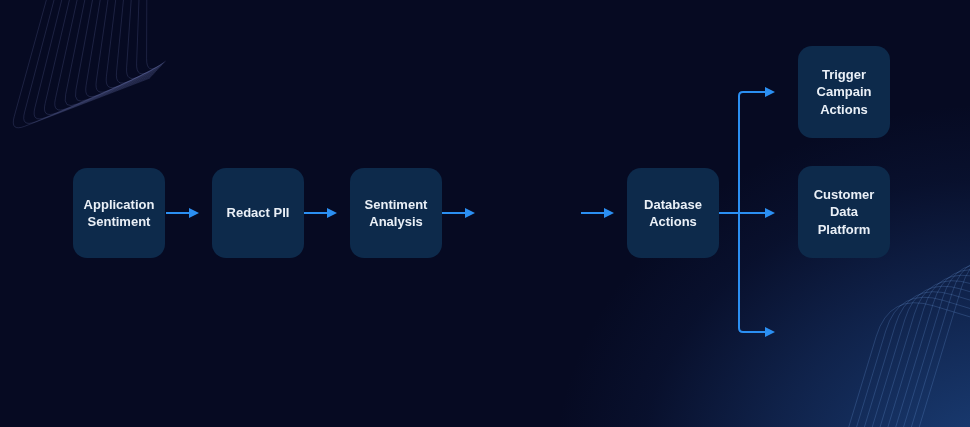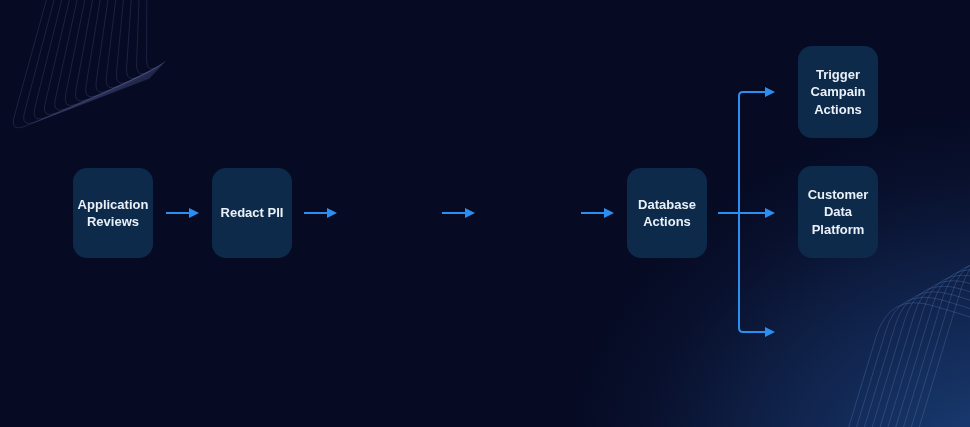--- a/index.html
+++ b/index.html
@@ -22,21 +22,21 @@
   svg.decor{position:absolute;pointer-events:none;}
   svg.decor path{fill:none;stroke-width:1;}
   #fan-svg{left:0;top:0;}
   #fan-svg path{stroke:rgba(140,155,225,0.17);}
   #corner-svg{left:0;top:0;}
   #corner-svg path{stroke:rgba(120,170,235,0.22);}
   svg.connectors{position:absolute;left:0;top:0;}
   svg.connectors path{fill:none;stroke:var(--connector);stroke-width:2;}
   svg.connectors marker path{fill:var(--connector);stroke:none;}
   .node{
-    position:absolute;width:80px;height:90px;border-radius:14px;
+    position:absolute;width:92px;height:90px;border-radius:14px;
     background:var(--node-fill);color:var(--text);
     display:flex;align-items:center;justify-content:center;
     text-align:center;font-size:13px;line-height:1.32;font-weight:600;
     padding:0 6px;box-sizing:border-box;
   }
   .node.branch{height:92px;}
 </style>
 </head>
 <body>
 
@@ -61,24 +61,27 @@
     <path d="M166 213 H190" marker-end="url(#arr)"></path>
     <path d="M304 213 H328" marker-end="url(#arr)"></path>
     <path d="M442 213 H466" marker-end="url(#arr)"></path>
     <path d="M581 213 H605" marker-end="url(#arr)"></path>
     <path d="M718 213 H766" marker-end="url(#arr)"></path>
     <path d="M739 213 V96 Q739 92 743 92 H766" marker-end="url(#arr)"></path>
     <path d="M739 213 V328 Q739 332 743 332 H766" marker-end="url(#arr)"></path>
   </svg>
 
   <div class="node" style="left:73px;top:168px">
-    <span>Application Reviews</span>
+    <span>Application Sentiment</span>
   </div>
   <div class="node" style="left:212px;top:168px">
     <span>Redact PII</span>
+  </div>
+  <div class="node" style="left:350px;top:168px">
+    <span>Sentiment Analysis</span>
   </div>
   <div class="node" style="left:627px;top:168px">
     <span>Database Actions</span>
   </div>
 
   <div class="node branch" style="left:798px;top:46px">
     <span>Trigger Campain Actions</span>
   </div>
   <div class="node branch" style="left:798px;top:166px">
     <span>Customer Data Platform</span>

